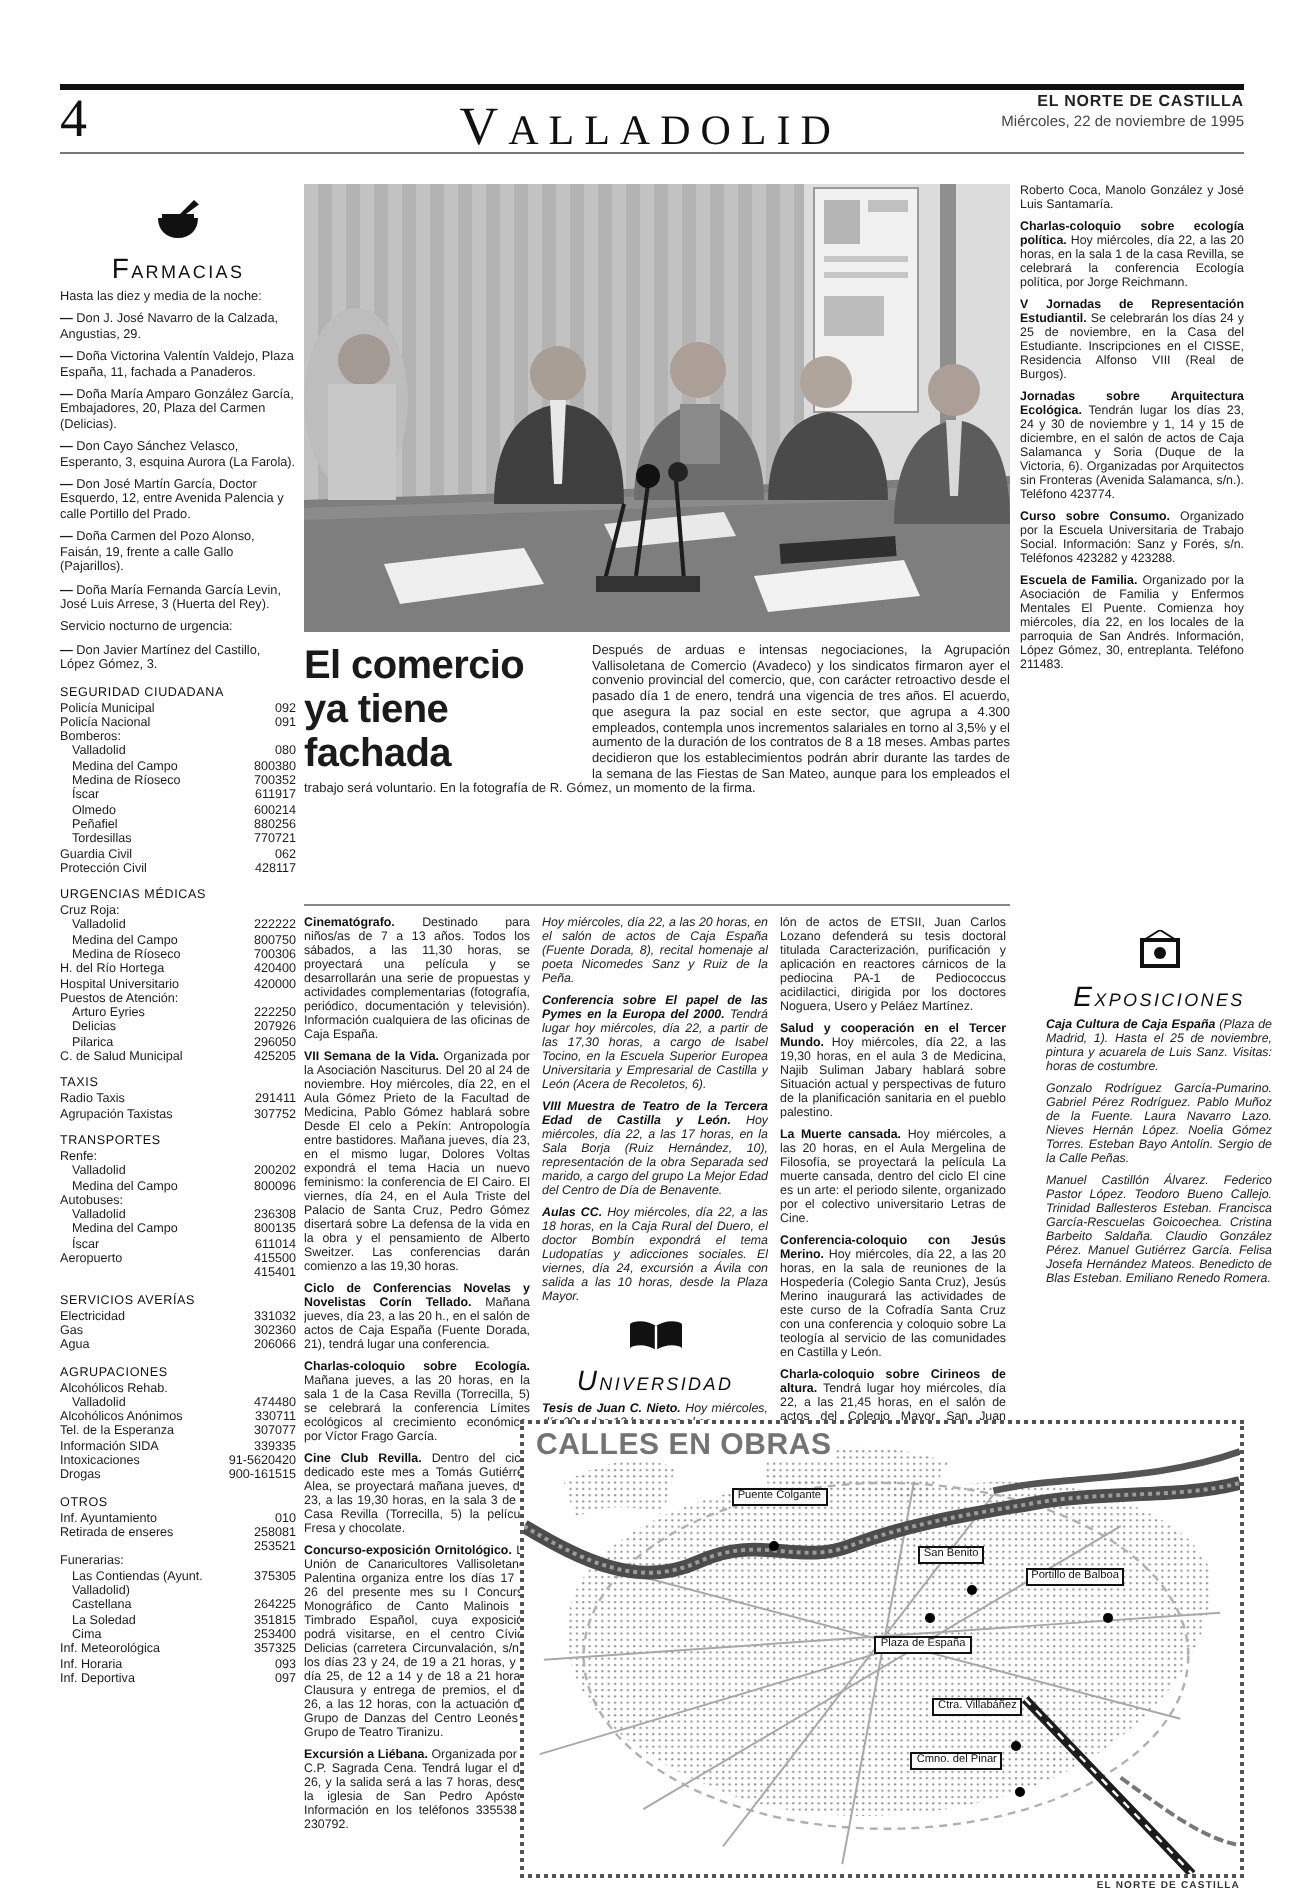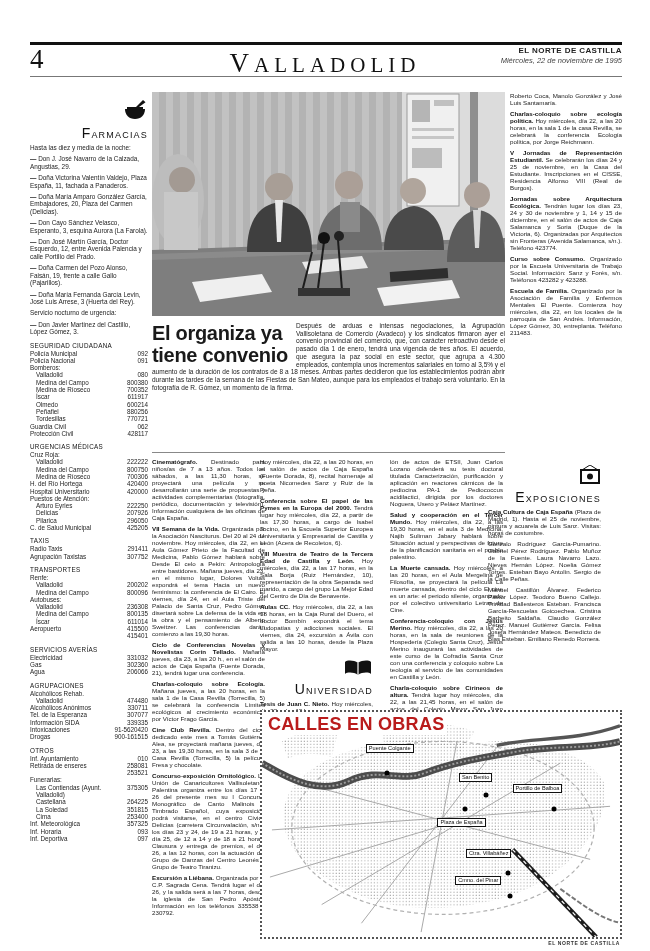--- a/index.html
+++ b/index.html
@@ -8,26 +8,26 @@
   
   .top-rule{position:absolute;left:30px;top:42px;width:592px;height:3px;background:#111;}
   .pageno{position:absolute;left:30px;top:46px;font-family:"Liberation Serif",serif;
           font-size:27px;line-height:27px;color:#111;}
   .section-name{position:absolute;left:0;top:48px;width:650px;text-align:center;
           font-family:"Liberation Serif",serif;font-size:21px;letter-spacing:5px;
           text-transform:uppercase;color:#111;}
   .section-name::first-letter{font-size:27px;}
   .masthead{position:absolute;right:28px;top:46px;text-align:right;}
   .masthead .m1{font-size:8px;font-weight:700;letter-spacing:.4px;color:#222;}
-  .masthead .m2{font-size:7.5px;color:#444;margin-top:1px;font-style:italic;}
+  .masthead .m2{font-size:7.5px;color:#444;margin-top:1px;}
   .header-rule{position:absolute;left:30px;top:76px;width:592px;height:1px;background:#777;}
   
   .item{margin:0 0 4px;font-size:6.2px;line-height:7px;text-align:justify;color:#222;}
   .item b{font-weight:700;color:#111;}
-  .sec-head{text-align:right;margin:7px 0 3px;}
+  .sec-head{text-align:center;margin:7px 0 3px;}
   .sec-head .icon{display:block;margin:0 auto 1px;line-height:1;}
   .sec-title{display:block;font-size:9px;letter-spacing:1.2px;text-transform:uppercase;color:#111;}
   .sec-title::first-letter{font-size:14px;}
   
   .sidebar{position:absolute;left:30px;top:92px;width:118px;height:855px;overflow:hidden;}
   .ph-intro{font-size:6.4px;line-height:7.4px;margin:2px 0 4px;}
   .ph-item{margin:0 0 4px;font-size:6.4px;line-height:7.4px;text-align:left;}
   .ph-item .dash{font-weight:700;}
   .tgroup{margin-top:6px;}
   .tgroup-h{font-size:6.3px;letter-spacing:.3px;text-transform:uppercase;color:#111;margin-bottom:1px;}
@@ -38,27 +38,27 @@
   .photo{position:absolute;left:152px;top:92px;width:353px;height:224px;background:#c9c9c9;overflow:hidden;}
   .right-rail{position:absolute;left:510px;top:92px;width:112px;height:364px;overflow:hidden;}
   .story{position:absolute;left:152px;top:322px;width:353px;height:126px;overflow:hidden;}
   .headline{float:left;width:136px;margin:0 8px 2px 0;font-size:20px;line-height:22px;
             font-weight:700;color:#1a1a1a;letter-spacing:-.3px;}
   .caption{font-size:6.5px;line-height:7.7px;text-align:justify;margin:0;color:#222;}
   .rule-mid{position:absolute;left:152px;top:452px;width:353px;height:1px;background:#888;}
   
   .cols{position:absolute;left:152px;top:458px;width:470px;height:487px;}
   .col{position:absolute;top:0;width:113px;height:487px;overflow:hidden;}
-  .c1{left:0;} .c2{left:108px;} .c3{left:238px;} .c4{left:336px;}
+  .c1{left:0;} .c2{left:119px;font-style:italic;} .c3{left:238px;} .c4{left:371px;font-style:italic;}
   
   .map{position:absolute;left:108px;top:252px;width:362px;height:229px;background:#fff;
        border:2px dotted #555;box-sizing:border-box;z-index:5;}
   .map svg.bg{position:absolute;left:0;top:0;width:100%;height:100%;}
-  .map-title{position:absolute;left:4px;top:2px;font-size:18px;font-weight:700;
-             letter-spacing:.3px;background:#fff;padding:0 2px;z-index:7;color:#b91c1c;}
+  .map-title{position:absolute;left:4px;top:2px;font-size:15px;font-weight:700;
+             letter-spacing:.3px;background:#fff;padding:0 2px;z-index:7;color:#737373;}
   .map-label{position:absolute;z-index:7;font-size:5.6px;line-height:7px;background:#fff;
              border:1px solid #111;padding:0 2px;white-space:nowrap;color:#111;}
   .map-dot{position:absolute;z-index:7;width:5px;height:5px;border-radius:50%;background:#000;
            transform:translate(-50%,-50%);}
   .map-credit{position:absolute;right:0;bottom:-9px;font-size:5px;letter-spacing:.6px;
               font-weight:700;color:#333;}
 </style>
 </head>
 <body>
 
@@ -478,21 +478,21 @@
 
       <p class="item"><b>Jornadas sobre Arquitectura Ecológica.</b> <span>Tendrán lugar los días 23, 24 y 30 de noviembre y 1, 14 y 15 de diciembre, en el salón de actos de Caja Salamanca y Soria (Duque de la Victoria, 6). Organizadas por Arquitectos sin Fronteras (Avenida Salamanca, s/n.). Teléfono 423774.</span></p>
 
       <p class="item"><b>Curso sobre Consumo.</b> <span>Organizado por la Escuela Universitaria de Trabajo Social. Información: Sanz y Forés, s/n. Teléfonos 423282 y 423288.</span></p>
 
       <p class="item"><b>Escuela de Familia.</b> <span>Organizado por la Asociación de Familia y Enfermos Mentales El Puente. Comienza hoy miércoles, día 22, en los locales de la parroquia de San Andrés. Información, López Gómez, 30, entreplanta. Teléfono 211483.</span></p>
     </div>
   </div>
 
   <div class="story">
-    <h1 class="headline">El organiza ya tiene convenio</h1>
+    <h1 class="headline">El comercio ya tiene fachada</h1>
     <p class="caption">Después de arduas e intensas negociaciones, la Agrupación Vallisoletana de Comercio (Avadeco) y los sindicatos firmaron ayer el convenio provincial del comercio, que, con carácter retroactivo desde el pasado día 1 de enero, tendrá una vigencia de tres años. El acuerdo, que asegura la paz social en este sector, que agrupa a 4.300 empleados, contempla unos incrementos salariales en torno al 3,5% y el aumento de la duración de los contratos de 8 a 18 meses. Ambas partes decidieron que los establecimientos podrán abrir durante las tardes de la semana de las Fiestas de San Mateo, aunque para los empleados el trabajo será voluntario. En la fotografía de R. Gómez, un momento de la firma.</p>
   </div>
   <div class="rule-mid"></div>
 
   <div class="cols">
 
     <div class="col c1">
       <div>
         <p class="item"><b>Cinematógrafo.</b> <span>Destinado para niños/as de 7 a 13 años. Todos los sábados, a las 11,30 horas, se proyectará una película y se desarrollarán una serie de propuestas y actividades complementarias (fotografía, periódico, documentación y televisión). Información cualquiera de las oficinas de Caja España.</span></p>
 

